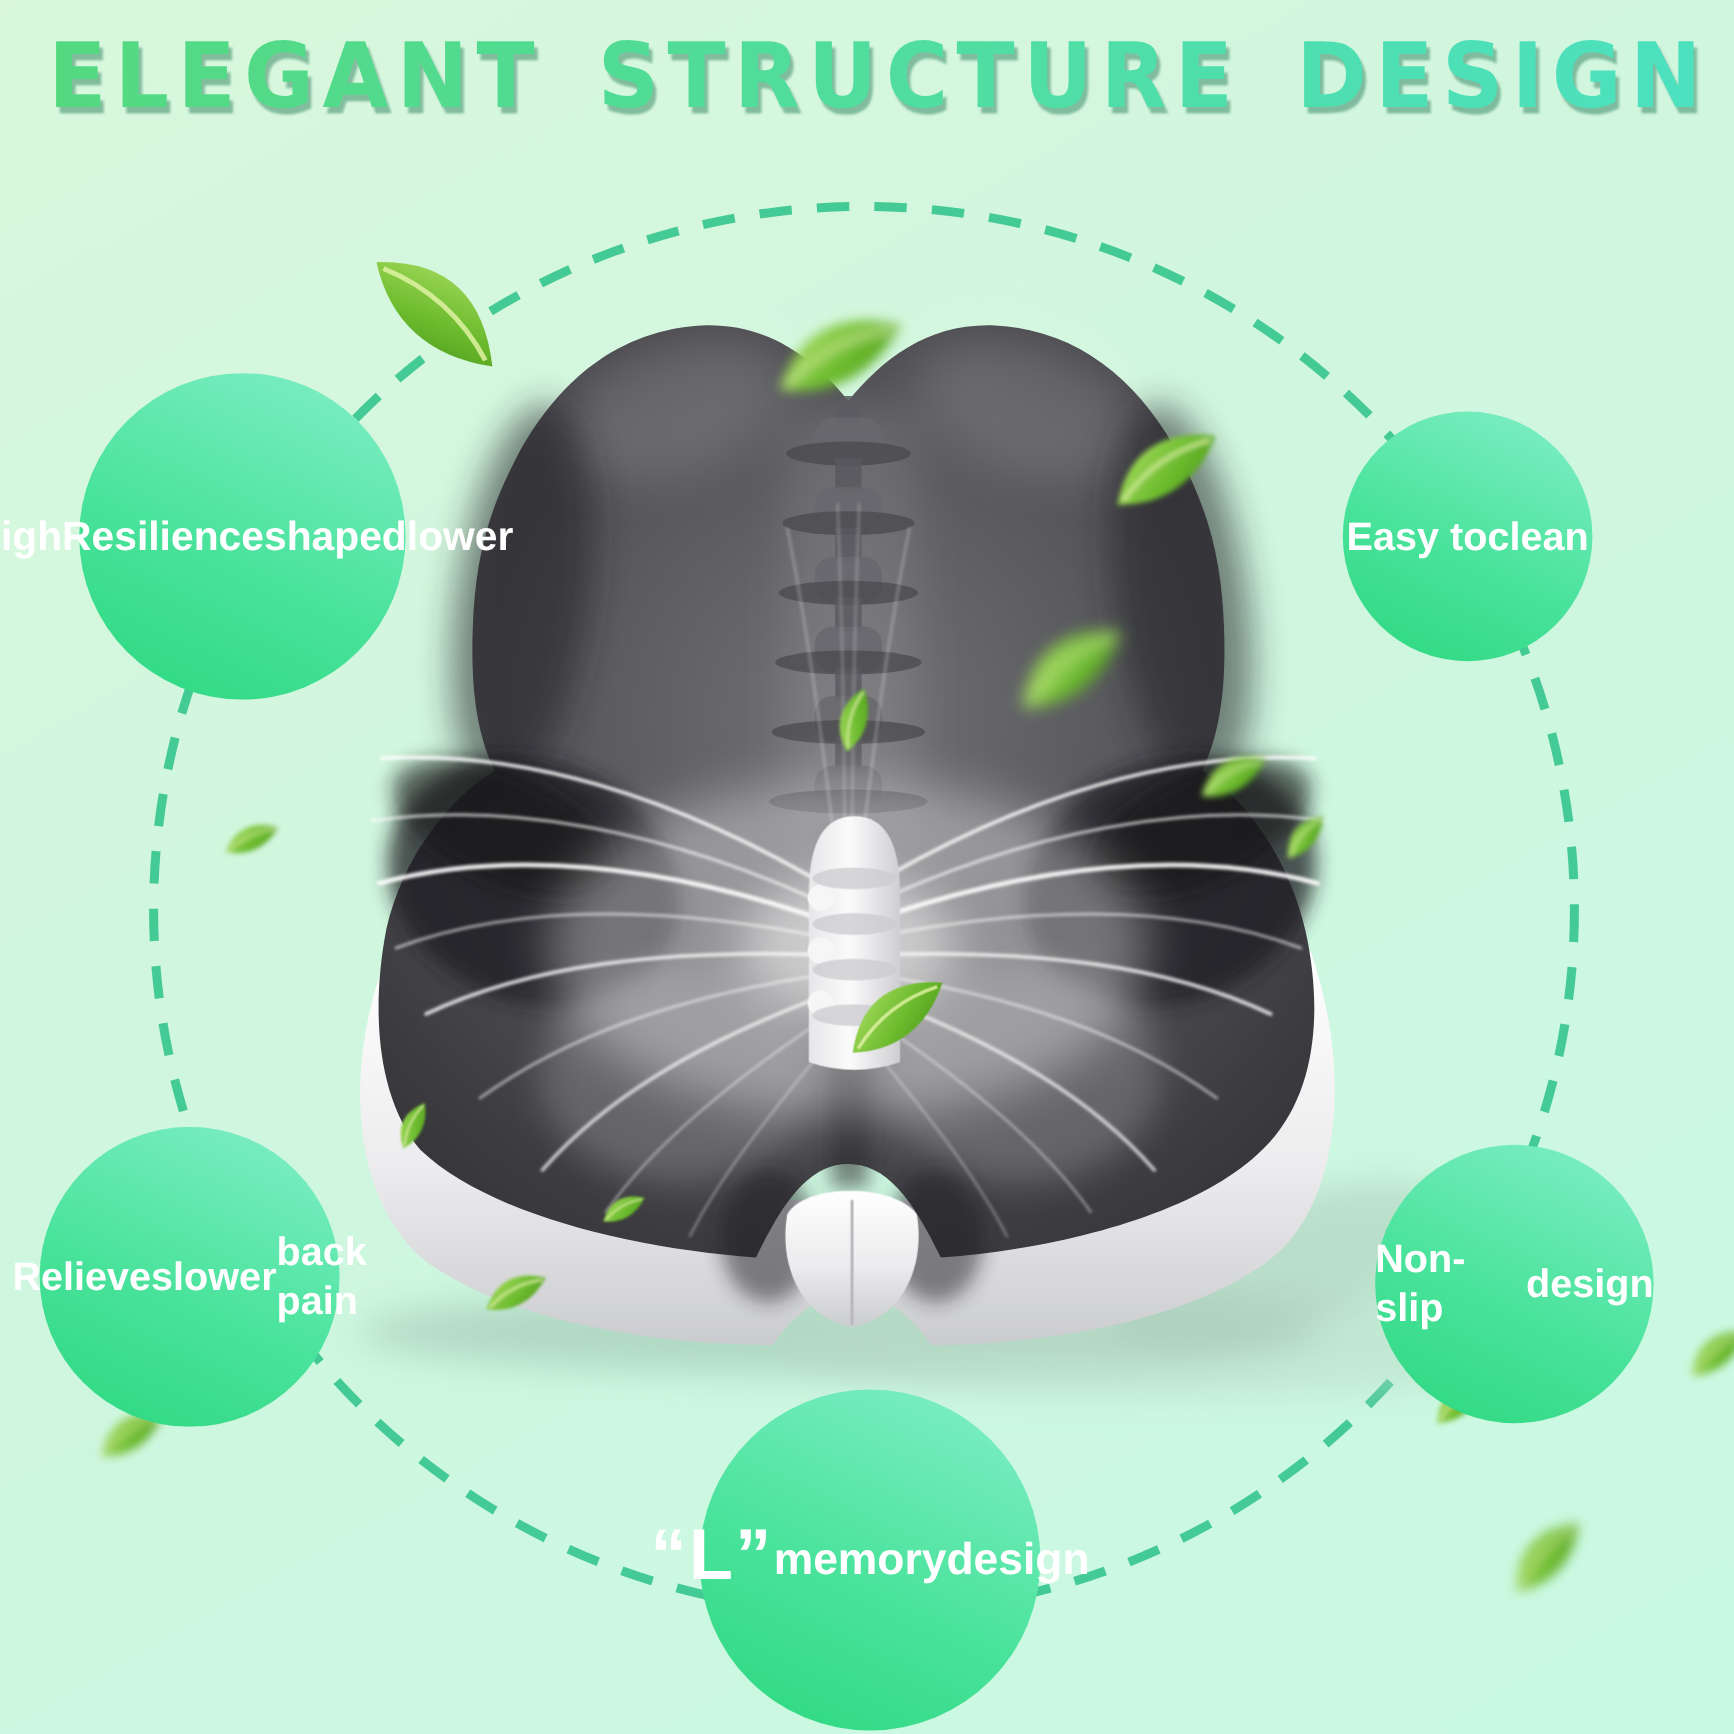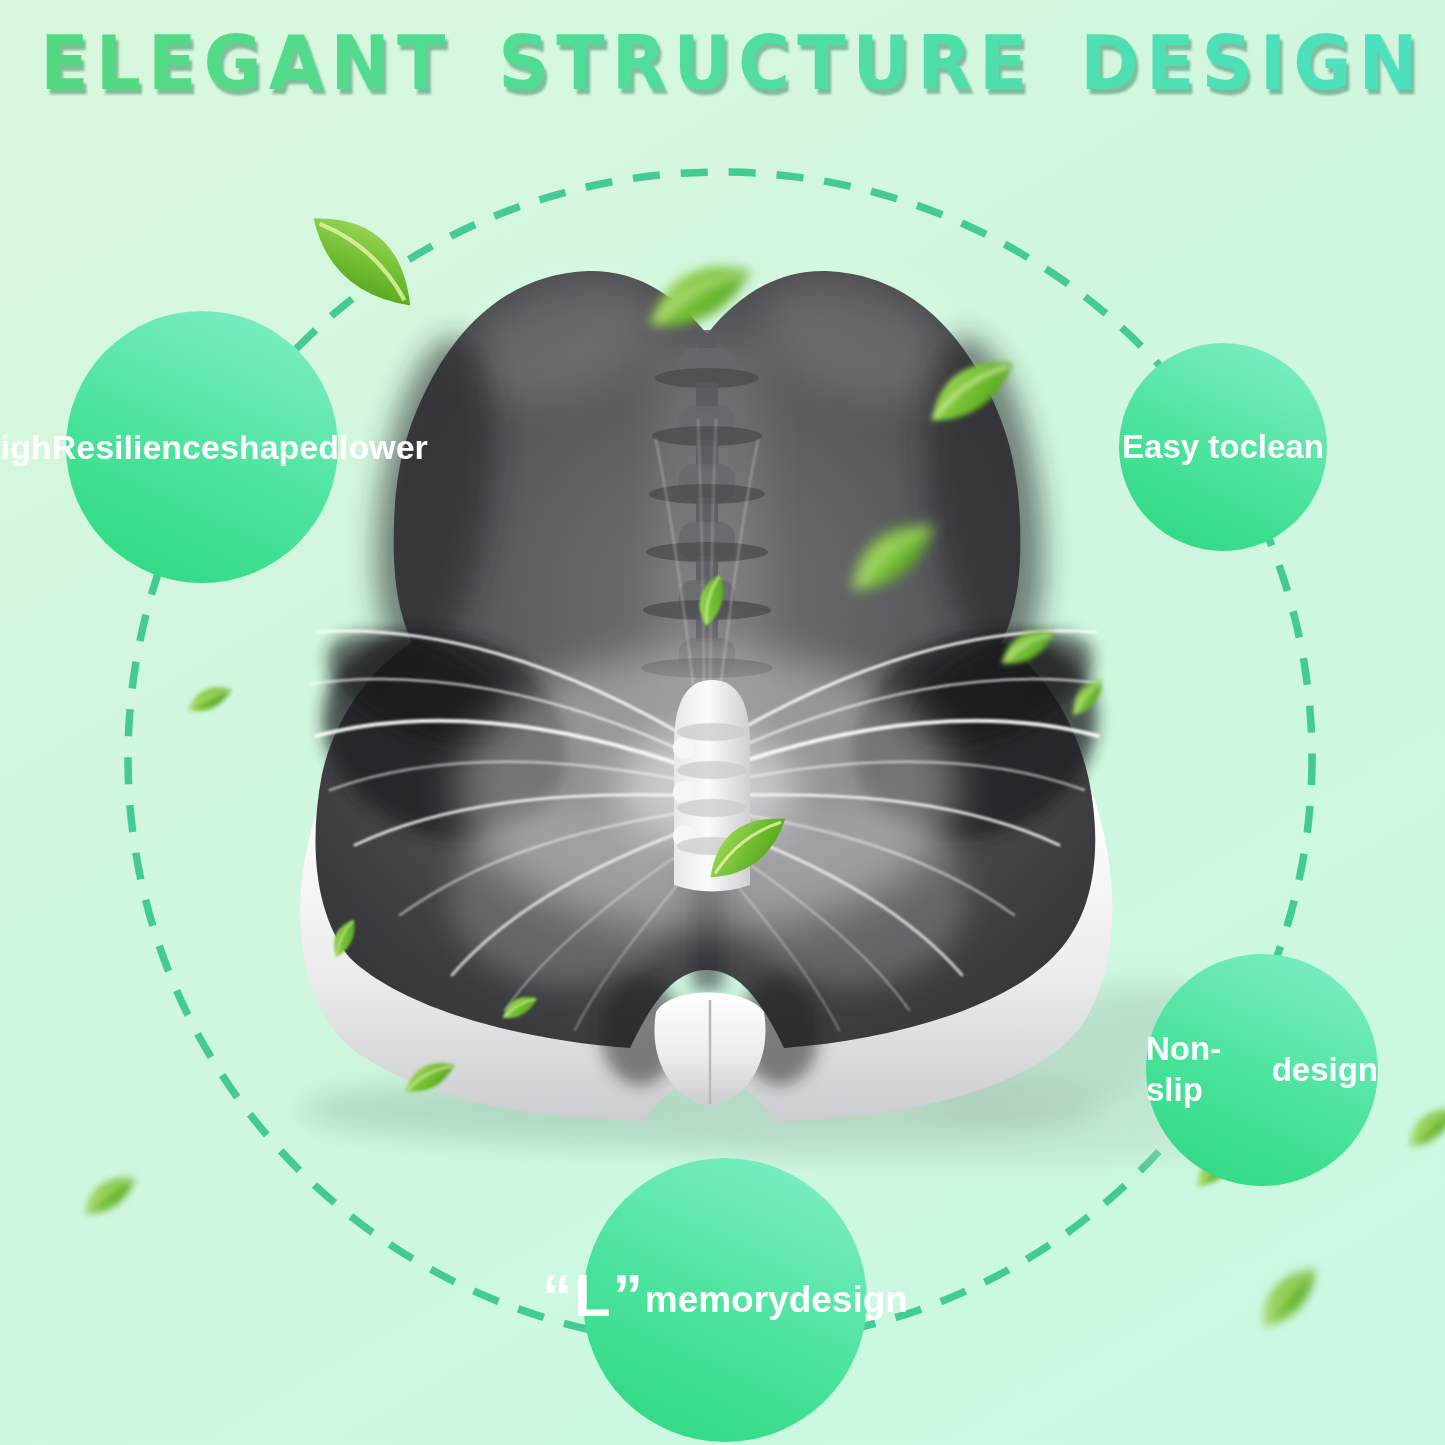--- a/index.html
+++ b/index.html
@@ -239,20 +239,25 @@
     <span>Resilience</span>
     <span>shaped</span>
     <span>lower</span>
   </div>
 
   <div class="bubble" id="bubble-easy-clean">
     <span>Easy to</span>
     <span>clean</span>
   </div>
 
+  <div class="bubble" id="bubble-relieves">
+    <span>Relieves</span>
+    <span>lower</span>
+    <span>back pain</span>
+  </div>
 
   <div class="bubble" id="bubble-non-slip">
     <span>Non-slip</span>
     <span>design</span>
   </div>
 
   <div class="bubble" id="bubble-l-shaped">
     <span class="quote">“L”</span>
     <span>memory</span>
     <span>design</span>

